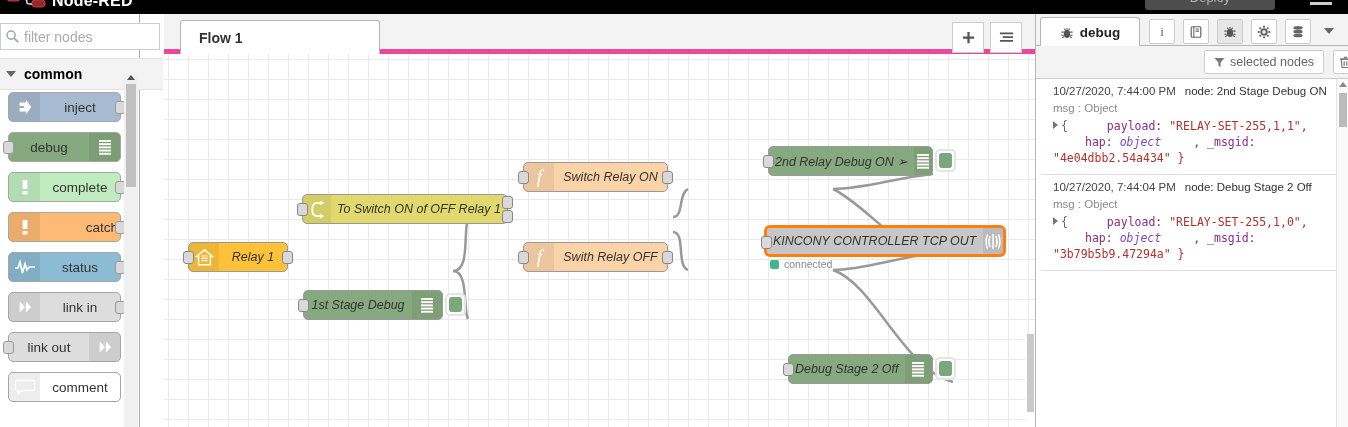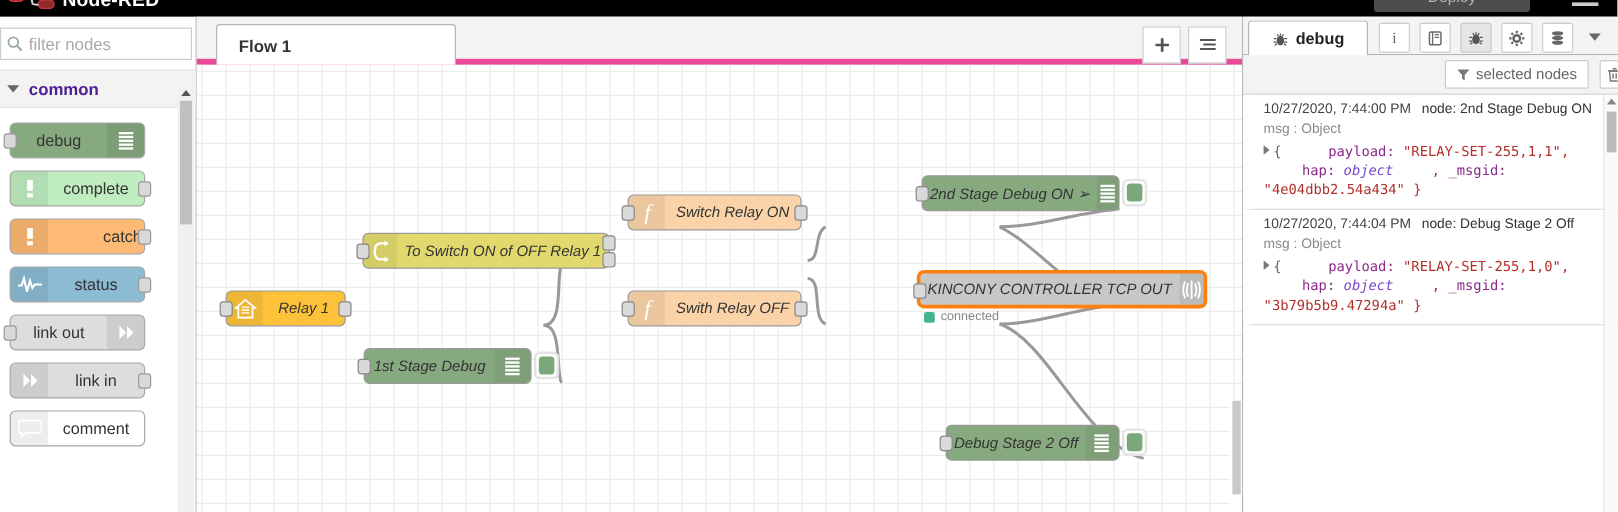--- a/index.html
+++ b/index.html
@@ -32,41 +32,41 @@
     font-size: 13px; display: flex; align-items: center; justify-content: center;
     gap: 5px;
   }
   .hamburger {
     position: absolute; left: 1310px; top: 2px;
     width: 22px; height: 3px; background: #ccc;
   }
 
   
   .palette {
-    position: absolute; left: 0; top: 14px; width: 164px; height: 413px;
+    position: absolute; left: 0; top: 14px; width: 140px; height: 413px;
     background: #fff; border-right: 1px solid #aeaeae; padding-left: 28px;
   }
   .filter-row {
     position: absolute; left: 0; top: 9px; width: 160px; height: 27px;
     border: 1px solid #ccc; background: #fff;
     display: flex; align-items: center; padding-left: 6px;
   }
   .filter-icon { flex: 0 0 auto; margin-right: 4px; margin-left: -2px; }
   .filter-text { color: #aaa; font-size: 14px; }
   .cat-header {
     position: absolute; left: 0; top: 44px; width: 163px; height: 32px;
     background: #f3f3f3; border-top: 1px solid #e3e3e3; border-bottom: 1px solid #e3e3e3;
     display: flex; align-items: center; padding-left: 4px;
   }
   .cat-caret {
     width: 0; height: 0; margin-right: 8px; margin-left: 2px;
     border-left: 5px solid transparent; border-right: 5px solid transparent;
     border-top: 6px solid #666;
   }
-  .cat-title { font-size: 14px; font-weight: bold; color: #4c1d95; }
+  .cat-title { font-size: 14px; font-weight: bold; color: #000000; }
 
   .pal-list { position: absolute; left: 0; top: 78px; width: 148px; }
   .pal-node {
     position: relative; margin: 0 0 0 8px; width: 113px; height: 30px;
     border-radius: 5px; border: 1px solid #a6a6a6;
     display: flex; align-items: center;
     font-size: 13.5px; color: #333;
     background: #ddd;
   }
   .pal-node .lbl { flex: 1; text-align: center; }
@@ -291,20 +291,29 @@
       </svg>
       <span class="filter-text">filter nodes</span>
     </div>
 
     <div class="cat-header">
       <span class="cat-caret"></span>
       <span class="cat-title">common</span>
     </div>
 
     <div class="pal-list" id="pal-list">
+        <div class="pal-node" style="background: rgb(166, 187, 207); margin-top: 0px;">
+          <span class="pal-ic ">
+            <svg width="18" height="18" viewBox="0 0 20 20">
+              <path d="M4 5 L11 5 L11 2 L17 10 L11 18 L11 15 L4 15 L4 11 L9 11 L9 9 L4 9 Z" fill="#ffffff"></path>
+            </svg>
+          </span>
+          <span class="lbl">inject</span>
+          <span class="port out"></span>
+        </div>
         <div class="pal-node" style="background: rgb(135, 169, 128); margin-top: 10px;">
           <span class="lbl">debug</span>
           <span class="pal-ic right">
             <svg width="16" height="18" viewBox="0 0 16 18">
               <g fill="#ffffff">
                 <rect x="2" y="2" width="12" height="1.9"></rect>
                 <rect x="2" y="5.2" width="12" height="1.9"></rect>
                 <rect x="2" y="8.4" width="12" height="1.9"></rect>
                 <rect x="2" y="11.6" width="12" height="1.9"></rect>
                 <rect x="2" y="14.8" width="12" height="1.9"></rect>
@@ -336,38 +345,38 @@
         <div class="pal-node" style="background: rgb(139, 188, 211); margin-top: 10px;">
           <span class="pal-ic ">
             <svg width="22" height="16" viewBox="0 0 22 16">
               <path d="M1 9 L4 9 L6 3 L8.5 14 L11 5 L13 11 L15 8 L21 8" stroke="#ffffff" stroke-width="1.7" fill="none"></path>
             </svg>
           </span>
           <span class="lbl">status</span>
           <span class="port out"></span>
         </div>
         <div class="pal-node" style="background: rgb(221, 221, 221); margin-top: 10px;">
+          <span class="pal-ic ">
+            <svg width="18" height="18" viewBox="0 0 20 20">
+              <path d="M4 4 L10 10 L4 16 Z" fill="#ffffff"></path>
+              <path d="M11 4 L17 10 L11 16 Z" fill="#ffffff"></path>
+            </svg>
+          </span>
+          <span class="lbl">link in</span>
+          <span class="port out"></span>
+        </div>
+        <div class="pal-node" style="background: rgb(221, 221, 221); margin-top: 10px;">
           <span class="lbl">link out</span>
           <span class="pal-ic right">
             <svg width="18" height="18" viewBox="0 0 20 20">
               <path d="M4 4 L10 10 L4 16 Z" fill="#ffffff"></path>
               <path d="M11 4 L17 10 L11 16 Z" fill="#ffffff"></path>
             </svg>
           </span>
           <span class="port in"></span>
-        </div>
-        <div class="pal-node" style="background: rgb(221, 221, 221); margin-top: 10px;">
-          <span class="pal-ic ">
-            <svg width="18" height="18" viewBox="0 0 20 20">
-              <path d="M4 4 L10 10 L4 16 Z" fill="#ffffff"></path>
-              <path d="M11 4 L17 10 L11 16 Z" fill="#ffffff"></path>
-            </svg>
-          </span>
-          <span class="lbl">link in</span>
-          <span class="port out"></span>
         </div>
         <div class="pal-node" style="background: rgb(255, 255, 255); margin-top: 10px;">
           <span class="pal-ic ">
             <svg width="20" height="16" viewBox="0 0 20 16">
               <path d="M2 1.5 H18 A1.5 1.5 0 0 1 19.5 3 V10 A1.5 1.5 0 0 1 18 11.5 H7 L3 14.8 V11.5 H2 A1.5 1.5 0 0 1 0.5 10 V3 A1.5 1.5 0 0 1 2 1.5 Z" fill="none" stroke="#ffffff" stroke-width="1.3"></path>
             </svg>
           </span>
           <span class="lbl">comment</span>
         </div>
       </div>
@@ -473,21 +482,21 @@
                   <rect x="2" y="14.8" width="12" height="1.9"></rect>
                 </g>
               </svg>
             </span>
             <span class="nport" style="left: -6px; top: 8px;"></span>
           </div>
           <div class="dbg-btn" style="left: 281px; top: 239px;">
             <i></i>
           </div>
           <div class="node" style="left: 604px; top: 92px; width: 165px; background: rgb(135, 169, 128);">
-            <span class="nlabel">2nd Stage Debug ON ➢</span>
+            <span class="nlabel">2nd Relay Debug ON ➢</span>
             <span class="nic right">
               <svg width="16" height="18" viewBox="0 0 16 18">
                 <g fill="#ffffff">
                   <rect x="2" y="2" width="12" height="1.9"></rect>
                   <rect x="2" y="5.2" width="12" height="1.9"></rect>
                   <rect x="2" y="8.4" width="12" height="1.9"></rect>
                   <rect x="2" y="11.6" width="12" height="1.9"></rect>
                   <rect x="2" y="14.8" width="12" height="1.9"></rect>
                 </g>
               </svg>

